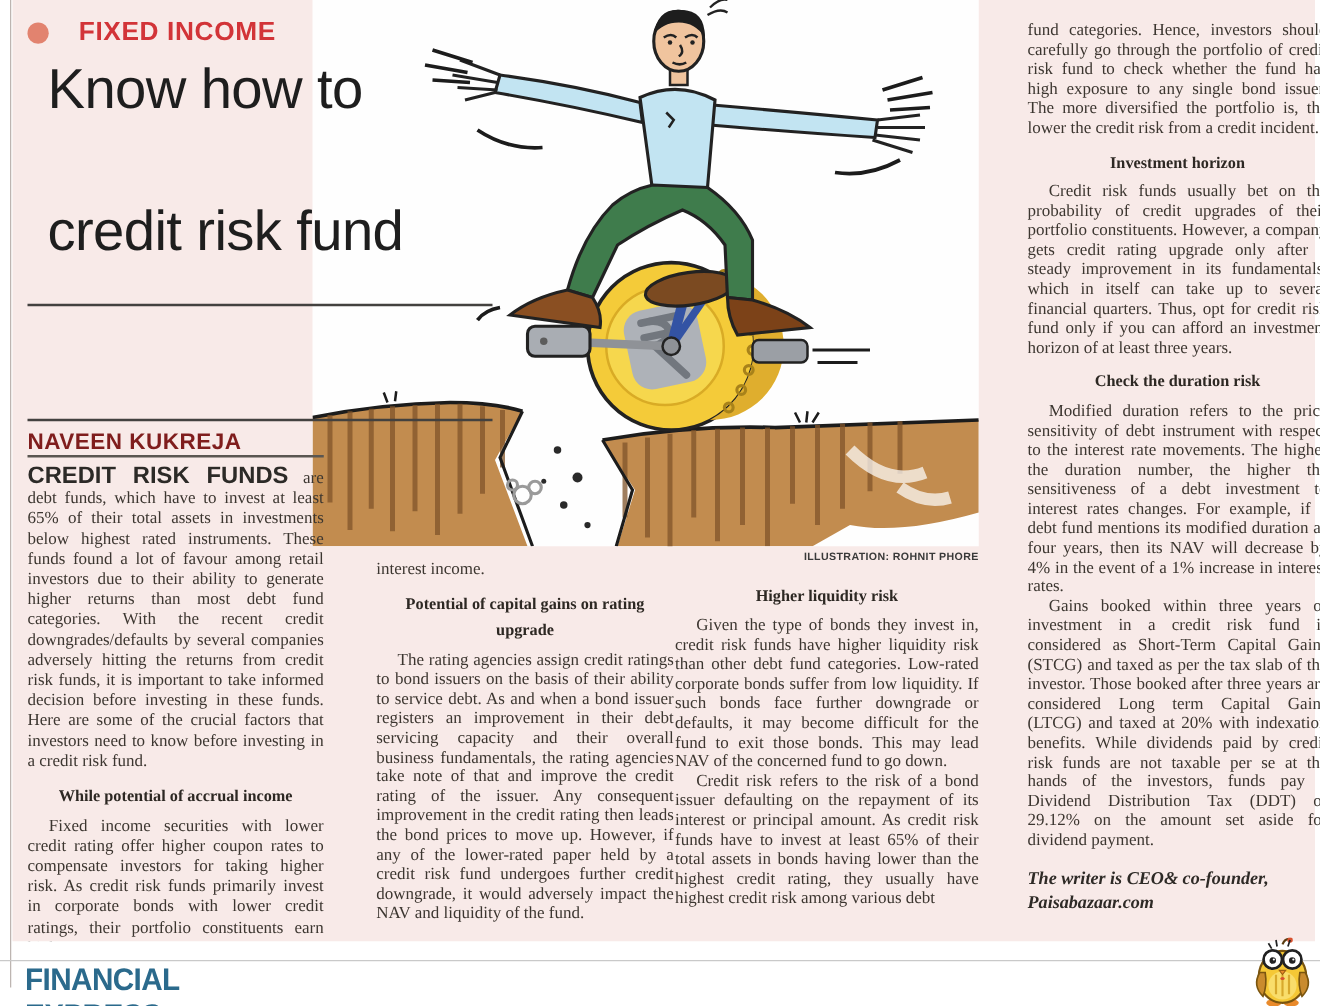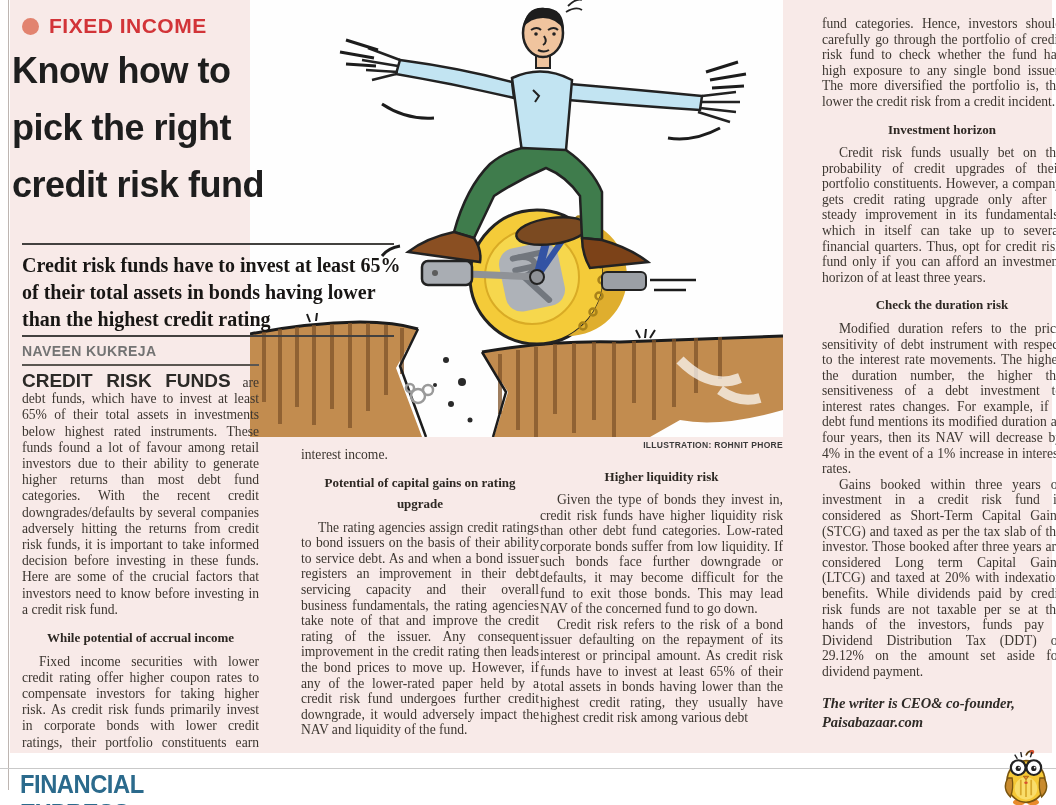--- a/index.html
+++ b/index.html
@@ -2,34 +2,34 @@
 <html><head>
 <meta charset="utf-8">
 <style>
   html,body{margin:0;padding:0;}
   .page{position:relative;width:1056px;height:805px;background:#ffffff;overflow:hidden;
         font-family:"Liberation Serif",serif;color:#3c3630;}
   .edge-line{position:absolute;left:8px;top:0;width:1px;height:790px;background:#bdb5b1;}
   .content-bg{position:absolute;left:10px;top:0;width:1042px;height:753px;background:#f8eae8;overflow:hidden;}
   .illo-box{position:absolute;left:250px;top:0;width:533px;height:437px;background:#fefefe;}
   
-  .kicker{position:absolute;left:22px;top:14px;display:flex;align-items:center;gap:10px;}
+  .kicker{position:absolute;left:22px;top:14px;display:flex;align-items:center;gap:24px;}
   .kicker-dot{width:17px;height:17px;border-radius:50%;background:#e2836f;}
   .kicker-label{font-family:"Liberation Sans",sans-serif;font-weight:bold;font-size:21px;
                 letter-spacing:.5px;color:#d23438;}
-  .headline{position:absolute;left:12px;top:42px;width:390px;z-index:4;
-            font-family:"Liberation Sans",sans-serif;font-weight:bold;font-size:36px;
+  .headline{position:absolute;left:38px;top:42px;width:390px;z-index:4;
+            font-family:"Liberation Sans",sans-serif;font-weight:normal;font-size:45px;
             line-height:57px;letter-spacing:-.5px;color:#1e1e1e;}
   .rule-a{position:absolute;left:22px;top:243px;width:372px;height:2px;background:#43413f;z-index:4;}
   .standfirst{position:absolute;left:22px;top:252px;width:382px;z-index:4;
               font-weight:bold;font-size:20px;line-height:27px;color:#181614;}
   .rule-b{position:absolute;left:22px;top:335px;width:372px;height:2px;background:#43413f;z-index:4;}
   .byline{position:absolute;left:22px;top:343px;width:237px;z-index:4;
-          font-family:"Liberation Sans",sans-serif;font-weight:bold;font-size:14px;
-          letter-spacing:.4px;color:#737373;}
+          font-family:"Liberation Sans",sans-serif;font-weight:bold;font-size:18px;
+          letter-spacing:.4px;color:#7f1d1d;}
   .rule-c{position:absolute;left:22px;top:364px;width:237px;height:2px;background:#5a5651;z-index:4;}
   
   .col{position:absolute;text-align:justify;font-size:13.6px;color:#3c3630;z-index:3;}
   .col p{margin:0;}
   .col1{left:22px;top:373px;width:237px;line-height:16.2px;height:380px;overflow:hidden;}
   .col2{left:281px;top:447px;width:238px;line-height:15.6px;height:306px;overflow:hidden;margin-left:20px;}
   .col3{left:540px;top:438px;width:243px;line-height:15.6px;height:315px;overflow:hidden;}
   .col4{left:822px;top:16px;width:240px;line-height:15.6px;height:737px;overflow:hidden;}
   .lead-in{font-family:"Liberation Sans",sans-serif;font-weight:bold;font-size:19px;color:#2c2a27;}
   .h3{font-size:13px;line-height:21.5px;font-weight:600;color:#2d2823;text-align:center;
@@ -183,25 +183,24 @@
       </g>
     </svg>
   </div>
 
   <div class="kicker">
     <span class="kicker-dot"></span>
     <span class="kicker-label">FIXED INCOME</span>
   </div>
   <h1 class="headline" style="margin:0;">
     <span>Know how to</span><br>
-    <span>pick the right</span><br>
+    <br>
     <span>credit risk fund</span>
   </h1>
   <div class="rule-a"></div>
-  <div class="standfirst">Credit risk funds have to invest at least 65% of their total assets in bonds having lower than the highest credit rating</div>
   <div class="rule-b"></div>
   <div class="byline">NAVEEN KUKREJA</div>
   <div class="rule-c"></div>
 
   <div class="col col1">
     <p><span class="lead-in">CREDIT RISK FUNDS</span><span> are debt funds, which have to invest at least 65% of their total assets in investments below highest rated instruments. These funds found a lot of favour among retail investors due to their ability to generate higher returns than most debt fund categories. With the recent credit downgrades/defaults by several companies adversely hitting the returns from credit risk funds, it is important to take informed decision before investing in these funds. Here are some of the crucial factors that investors need to know before investing in a credit risk fund.</span></p>
     <div class="h3">While potential of accrual income</div>
     <p class="indent">Fixed income securities with lower credit rating offer higher coupon rates to compensate investors for taking higher risk. As credit risk funds primarily invest in corporate bonds with lower credit ratings, their portfolio constituents earn higher</p>
   </div>
 

